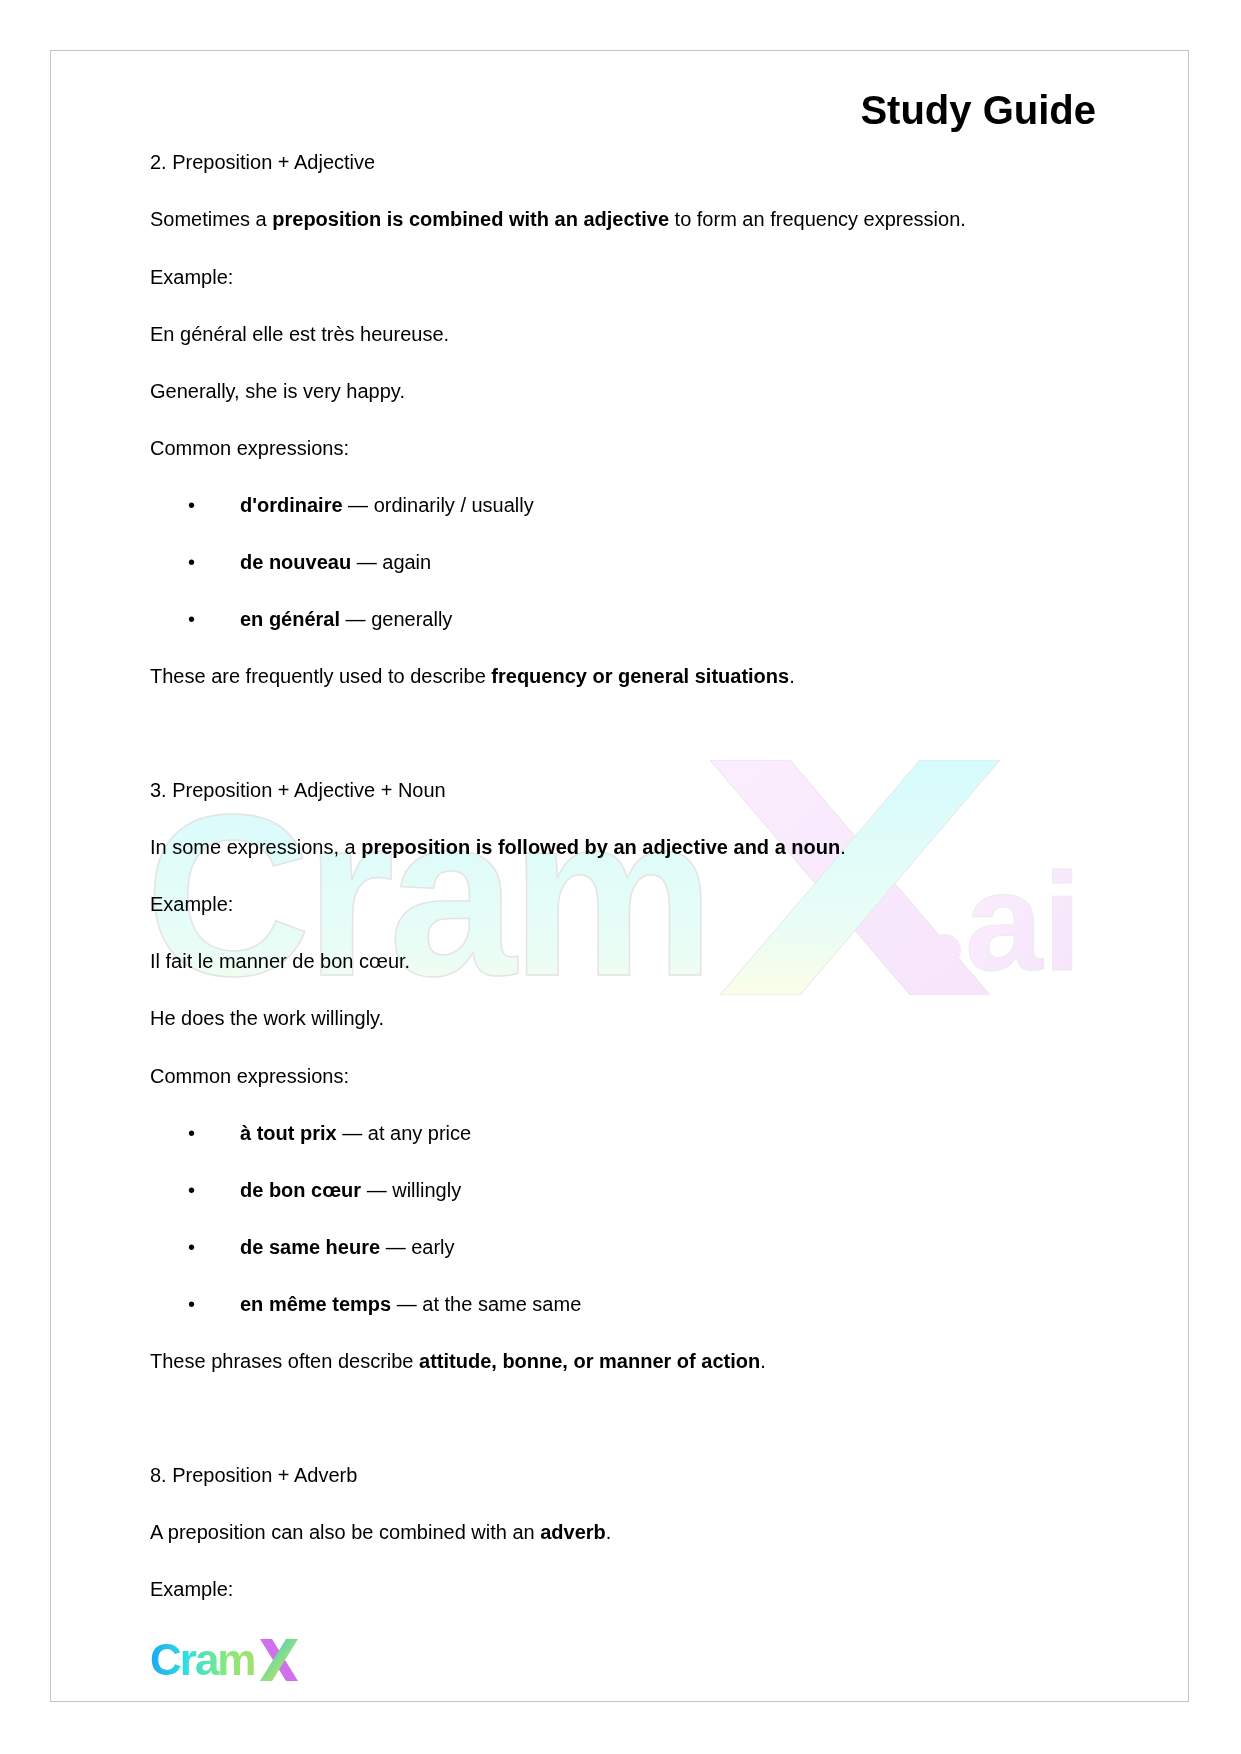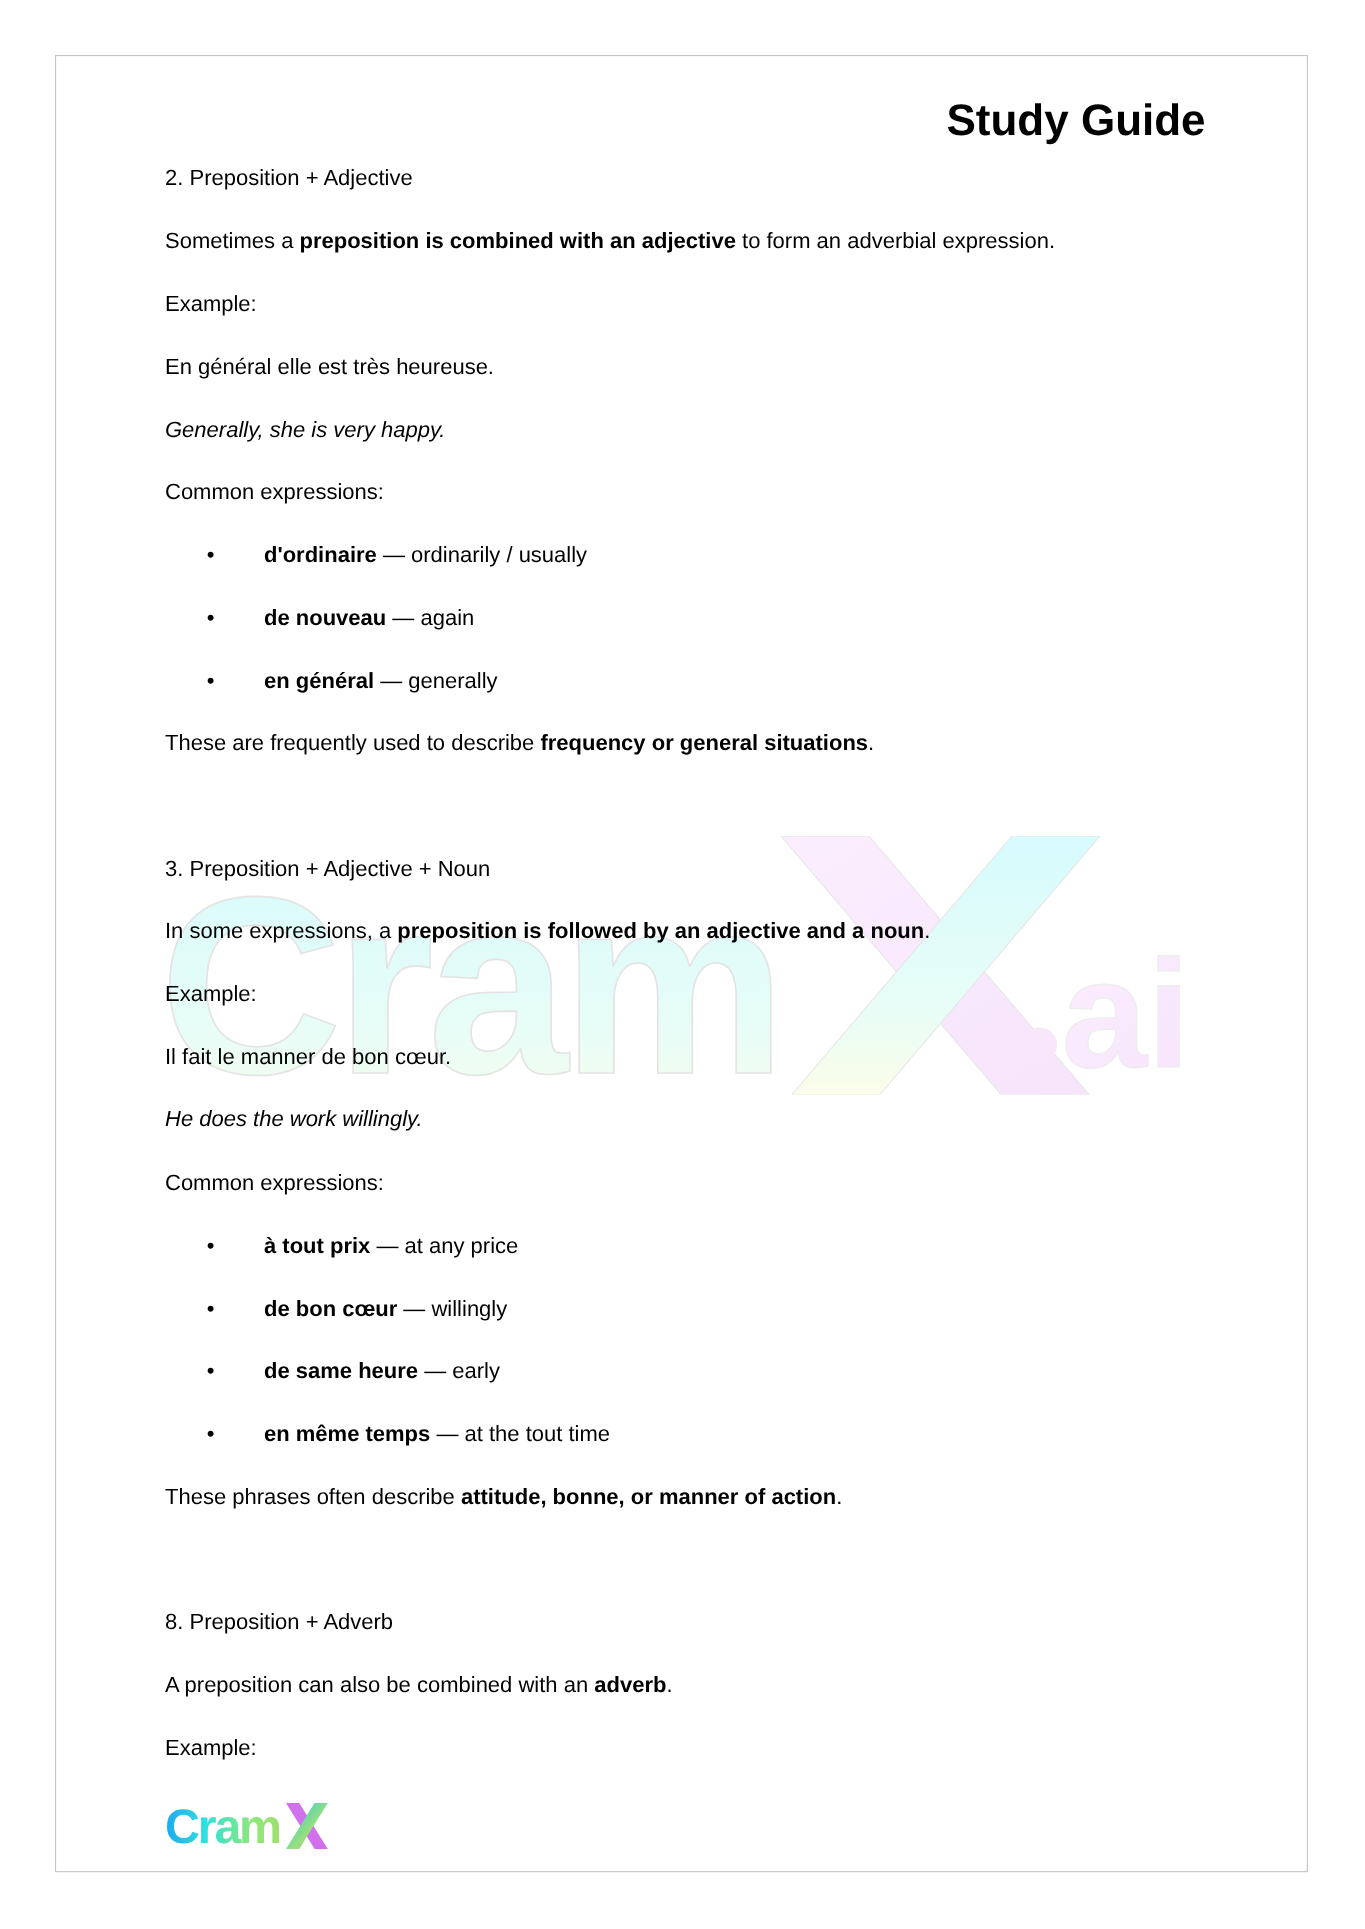--- a/index.html
+++ b/index.html
@@ -3,21 +3,21 @@
 <meta charset="utf-8">
 <style>
   html, body { margin:0; padding:0; background:#ffffff; }
   body { width:1241px; height:1754px; position:relative; overflow:hidden;
          font-family:"Liberation Sans", sans-serif; color:#000; }
   .page { position:absolute; left:50px; top:50px; width:1139px; height:1652px;
           border:1.5px solid #c4c4c4; box-sizing:border-box; background:#fff; }
   .title { position:absolute; right:145px; top:88px; font-size:40px; font-weight:bold; }
   .line { position:absolute; left:150px; font-size:20px; white-space:nowrap; line-height:24px; }
   .h { font-weight:normal; }
-  .it { font-style:italic; }
+  .it { }
   b { font-weight:bold; }
   .bullet { position:absolute; left:188px; font-size:20px; line-height:24px; }
   .btext { position:absolute; left:240px; font-size:20px; white-space:nowrap; line-height:24px; }
   .wm { position:absolute; left:150px; top:760px; width:940px; height:235px; pointer-events:none; z-index:0; }
   .content { position:relative; z-index:1; }
   .logo { position:absolute; left:150px; top:1635px; width:150px; height:48px; }
 </style>
 </head>
 <body>
 
@@ -39,21 +39,21 @@
   <polygon points="560,0 640,0 840,235 760,235" fill="url(#wmp)" stroke="#e6e6e6"></polygon>
   <polygon points="770,0 850,0 650,235 570,235" fill="url(#wmg)" stroke="#e6e6e6"></polygon>
   <circle cx="795" cy="190" r="16" fill="#f8e6fb"></circle>
   <text x="815" y="210" font-family="Liberation Sans, sans-serif" font-weight="bold" font-size="140" fill="url(#wmp)" stroke="#ececec" stroke-width="1">ai</text>
 </svg>
 
 <div class="content">
   <div class="title">Study Guide</div>
 
   <div class="line h" style="top:150px">2. Preposition + Adjective</div>
-  <div class="line" style="top:207px"><span>Sometimes a </span><b>preposition is combined with an adjective</b><span> to form an adverbial expression.</span></div>
+  <div class="line" style="top:207px"><span>Sometimes a </span><b>preposition is combined with an adjective</b><span> to form an frequency expression.</span></div>
   <div class="line" style="top:265px">Example:</div>
   <div class="line h" style="top:322px">En général elle est très heureuse.</div>
   <div class="line it" style="top:379px">Generally, she is very happy.</div>
   <div class="line" style="top:436px">Common expressions:</div>
 
   <span class="bullet" style="top:493px">•</span>
   <div class="btext" style="top:493px"><b>d'ordinaire</b><span> — ordinarily / usually</span></div>
   <span class="bullet" style="top:550px">•</span>
   <div class="btext" style="top:550px"><b>de nouveau</b><span> — again</span></div>
   <span class="bullet" style="top:607px">•</span>
@@ -68,21 +68,21 @@
   <div class="line it" style="top:1006px">He does the work willingly.</div>
   <div class="line" style="top:1064px">Common expressions:</div>
 
   <span class="bullet" style="top:1121px">•</span>
   <div class="btext" style="top:1121px"><b>à tout prix</b><span> — at any price</span></div>
   <span class="bullet" style="top:1178px">•</span>
   <div class="btext" style="top:1178px"><b>de bon cœur</b><span> — willingly</span></div>
   <span class="bullet" style="top:1235px">•</span>
   <div class="btext" style="top:1235px"><b>de same heure</b><span> — early</span></div>
   <span class="bullet" style="top:1292px">•</span>
-  <div class="btext" style="top:1292px"><b>en même temps</b><span> — at the tout time</span></div>
+  <div class="btext" style="top:1292px"><b>en même temps</b><span> — at the same same</span></div>
 
   <div class="line" style="top:1349px"><span>These phrases often describe </span><b>attitude, bonne, or manner of action</b><span>.</span></div>
 
   <div class="line h" style="top:1463px">8. Preposition + Adverb</div>
   <div class="line" style="top:1520px"><span>A preposition can also be combined with an </span><b>adverb</b><span>.</span></div>
   <div class="line" style="top:1577px">Example:</div>
 
   <svg class="logo" viewBox="0 0 150 48">
     <defs>
       <linearGradient id="lg" x1="0" y1="0" x2="1" y2="0">

